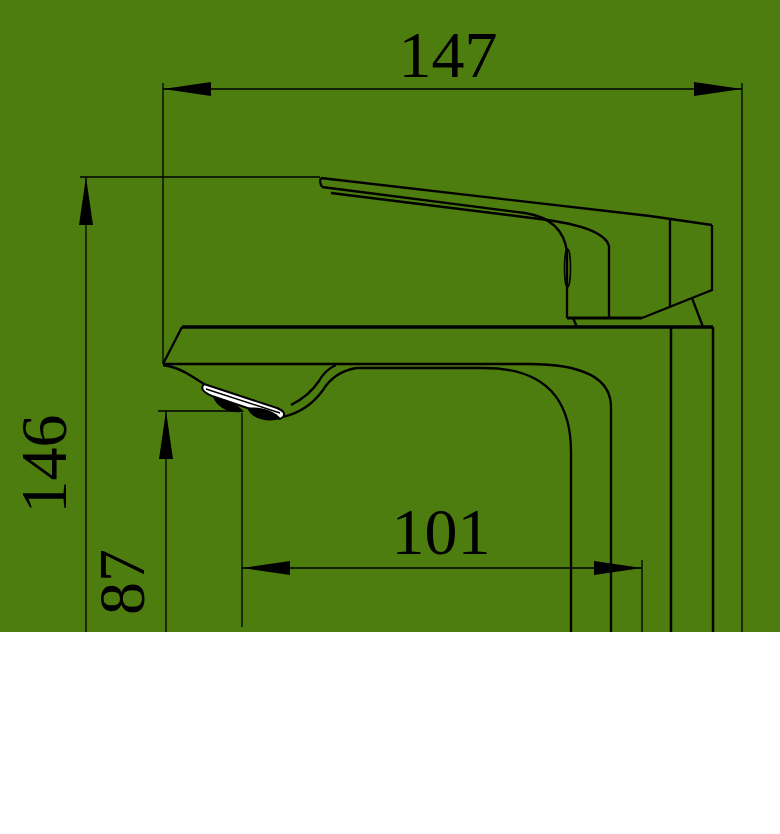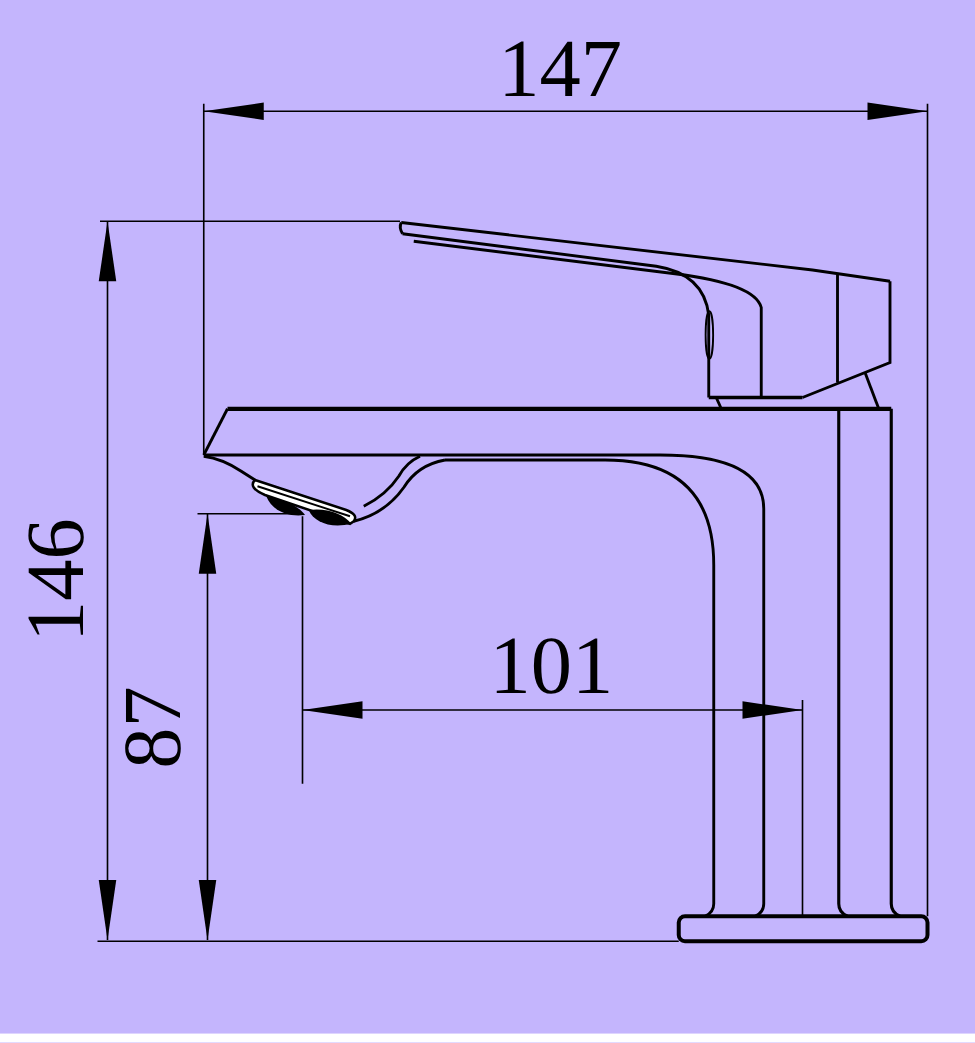--- a/index.html
+++ b/index.html
@@ -3,22 +3,22 @@
 <meta charset="utf-8">
 <style>
   html, body {
     margin: 0;
     padding: 0;
     background: #ffffff;
   }
   .sheet {
     position: relative;
     width: 780px;
-    height: 827px;
-    background: #c4b5fd;
+    height: 632px;
+    background: #4d7c0f;
     overflow: hidden;
   }
   svg { display: block; }
   .dim-label {
     font-family: "Liberation Serif", "DejaVu Serif", serif;
     font-size: 66px;
     fill: #000000;
   }
   .thin   { stroke: #000000; stroke-width: 1.3; fill: none; }
   .med    { stroke: #000000; stroke-width: 2.3; fill: none; }

